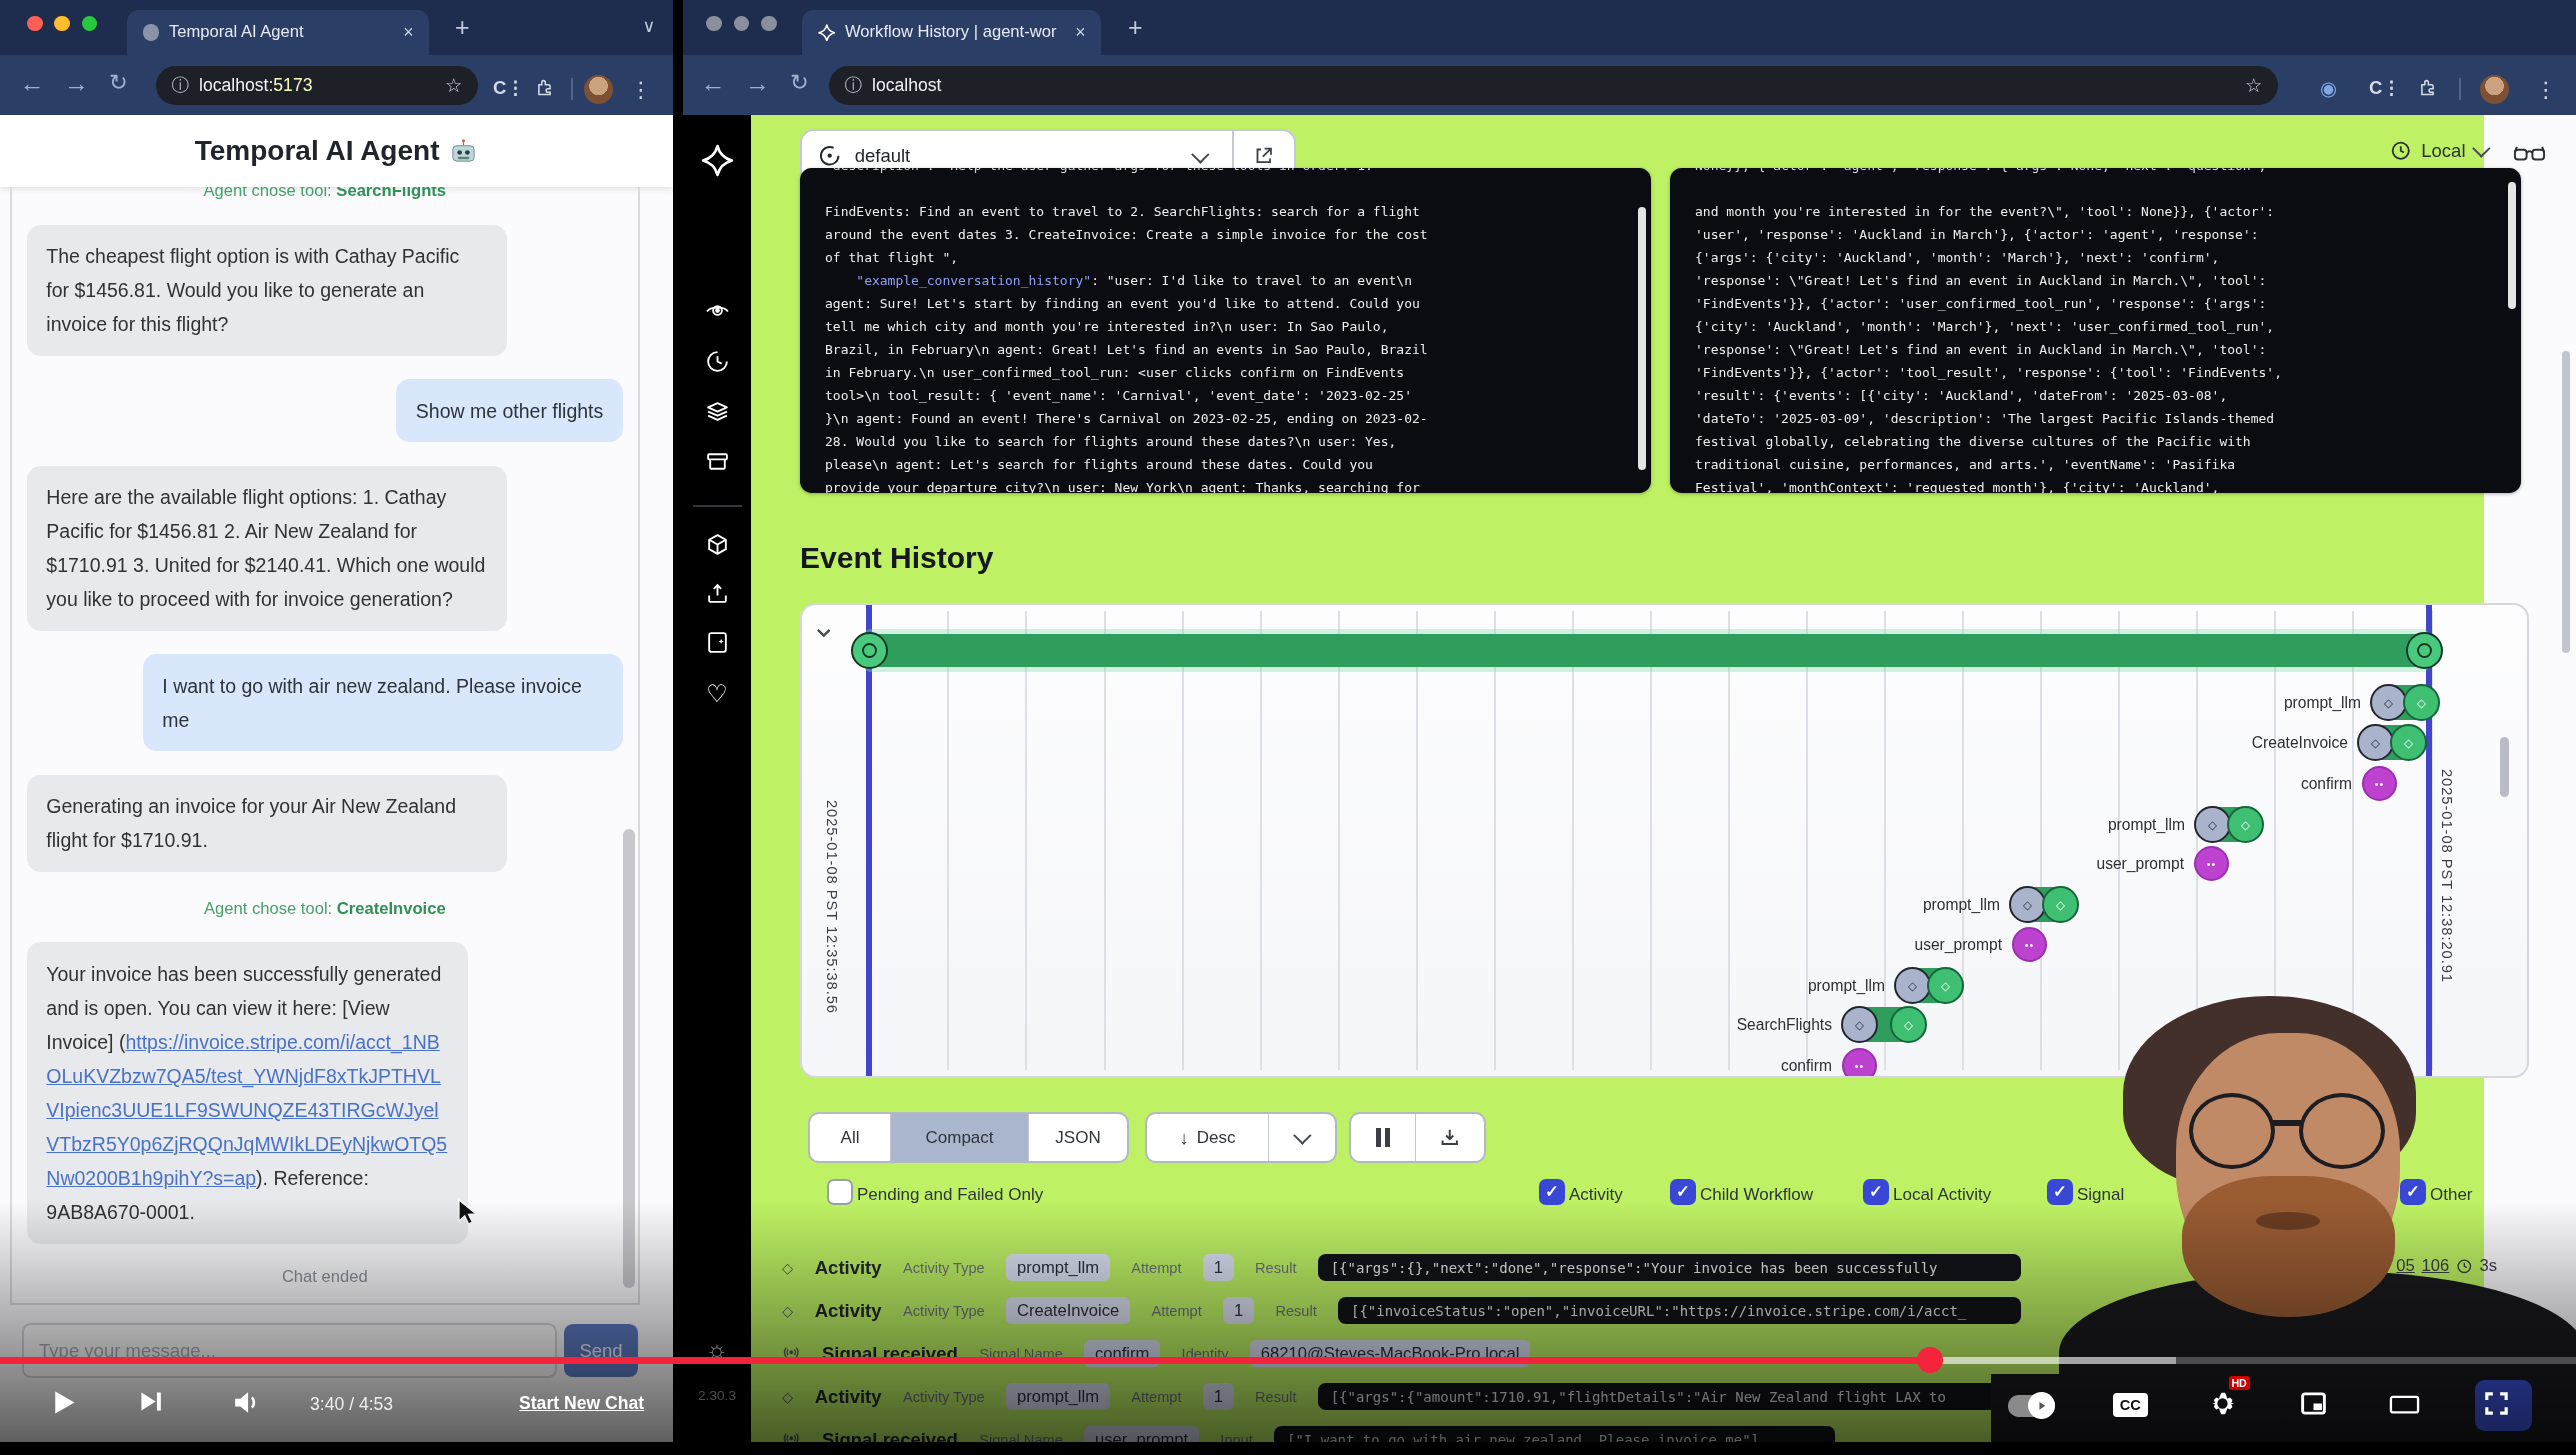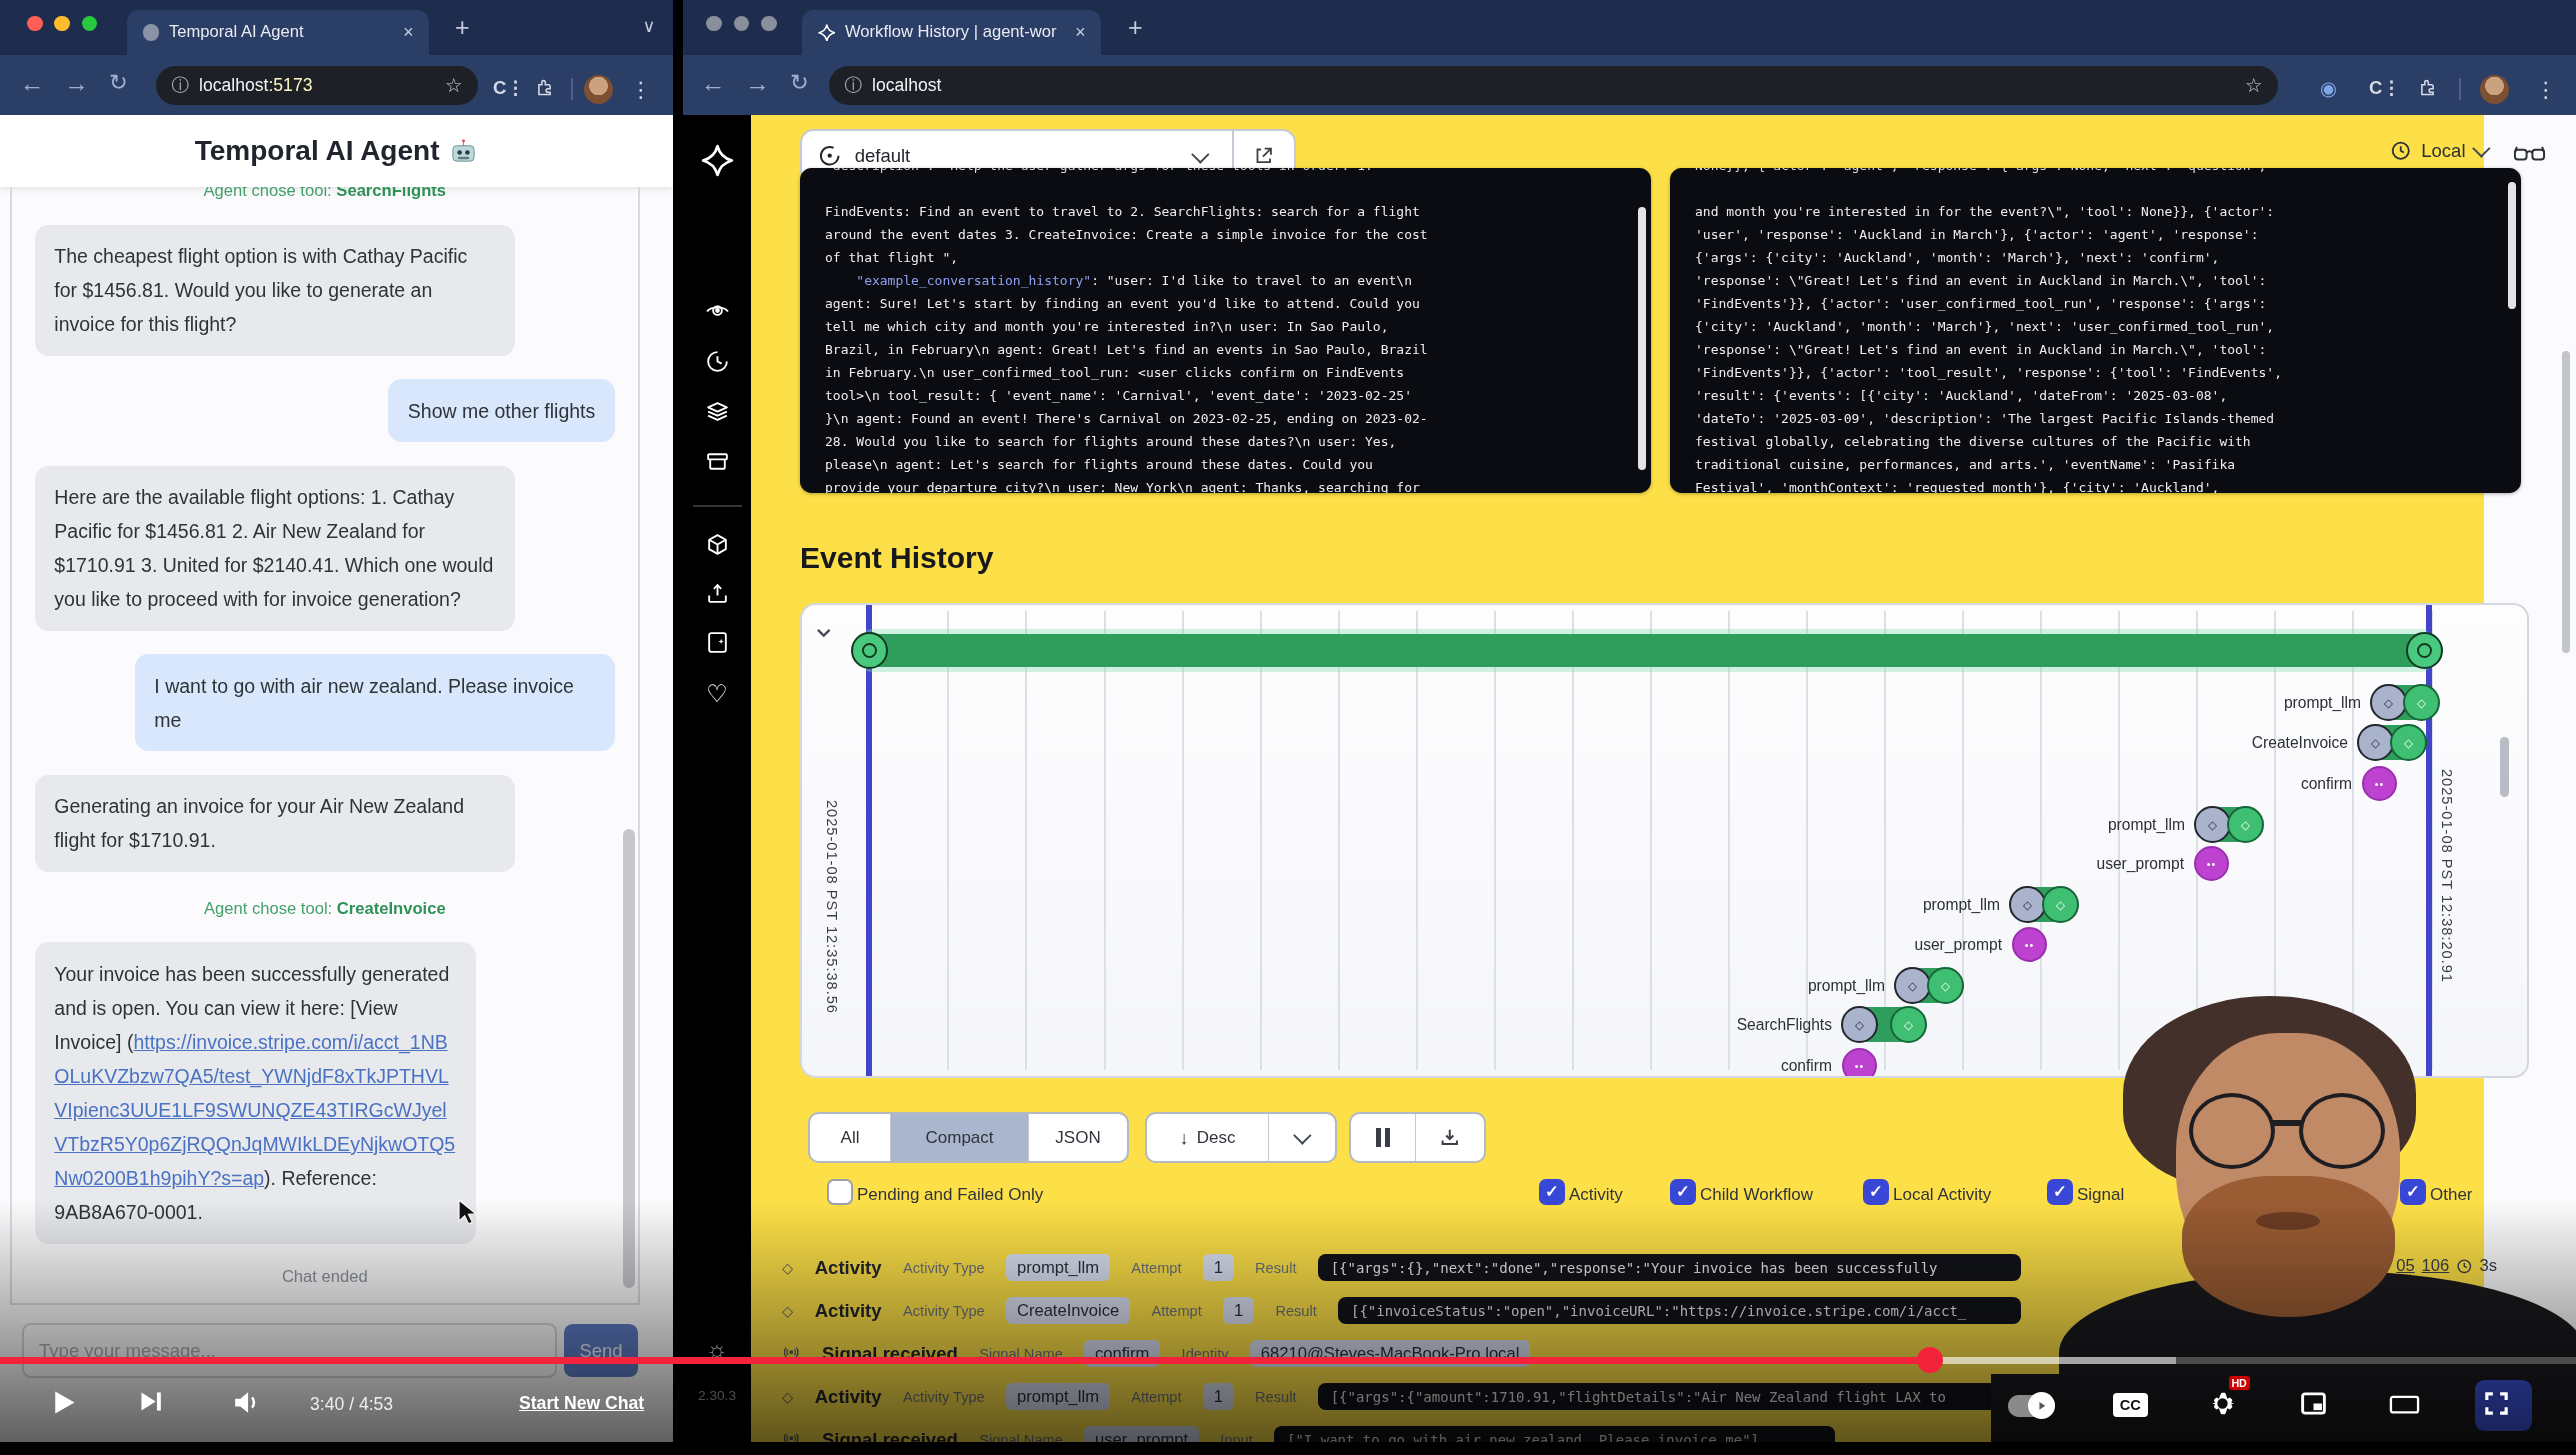--- a/index.html
+++ b/index.html
@@ -29,21 +29,21 @@
           background:radial-gradient(circle at 50% 38%, #caa27e 0 40%, #7d4f33 41% 100%);}
   .vdiv{position:absolute;top:23.4px;width:2px;height:21.5px;background:#51628a;}
 
   
   #app-header{position:absolute;top:115px;left:0;width:673px;height:72px;background:#fff;
               box-shadow:0 2px 6.8px rgba(0,0,0,.10);display:flex;align-items:center;justify-content:center;gap:9.8px;}
   #app-header h1{margin:0;font-size:28px;color:#20242c;}
   #chat-panel{position:absolute;top:187px;left:9.8px;width:630px;height:1118px;
               border-left:2px solid #d9dade;border-right:2px solid #d9dade;border-bottom:2px solid #d9dade;
               box-sizing:border-box;overflow:hidden;}
-  #chat-flow{display:flex;flex-direction:column;padding:0 23px;}
+  #chat-flow{display:flex;flex-direction:column;padding:0 15px;}
   .tool-label{align-self:center;color:#45a06a;font-size:16.6px;margin-top:27px;}
   .tool-label b{color:#2f9156;}
   .bubble{max-width:441px;border-radius:13.7px;padding:14.6px 19.5px;font-size:19.5px;line-height:34px;
           color:#2e3338;margin-top:23.4px;}
   .bubble.agent{background:#e7e9ec;align-self:flex-start;}
   .bubble.user{background:#d8e7fb;align-self:flex-end;}
   .bubble .link{color:#4a72c4;text-decoration:underline;word-break:break-all;}
   #chat-ended{position:absolute;top:1267px;left:9.8px;width:630px;text-align:center;
               color:#8a8f98;font-size:16.6px;}
   #chat-scrollbar{position:absolute;left:623px;top:829px;width:11.7px;height:459px;
@@ -51,21 +51,21 @@
   #msg-input{position:absolute;left:21.5px;top:1323px;width:535px;height:55px;background:#fdfdfd;
              border:2px solid #d4d6da;border-radius:8.8px;box-sizing:border-box;font-size:18.5px;
              color:#3a3f46;padding:0 15.6px;font-family:"Liberation Sans",sans-serif;}
   #msg-input::placeholder{color:#a7acb5;}
   #send-btn{position:absolute;left:564px;top:1324px;width:74px;height:53px;background:#5d7cc4;
             color:#eef2fa;border:none;border-radius:8.8px;font-size:18.5px;font-family:"Liberation Sans",sans-serif;}
 
   
   #t-sidebar{position:absolute;top:115px;left:0;width:68px;height:1327px;background:#000;}
   .sbicon{position:absolute;left:0;width:68px;display:flex;justify-content:center;color:#fff;}
-  #t-main{position:absolute;top:115px;left:68px;width:1733px;height:1327px;background:#fde047;}
+  #t-main{position:absolute;top:115px;left:68px;width:1733px;height:1327px;background:#bef264;}
   
   #ns-pill{position:absolute;left:49px;top:13.7px;width:496px;height:55px;background:#fff;
            border:2px solid #c3c9d6;border-radius:13.7px;display:flex;align-items:center;box-sizing:border-box;}
   #ns-pill .nstext{font-size:18.5px;color:#23262c;margin-left:13.7px;}
   .chev{width:10.7px;height:10.7px;border-right:2.4px solid #444a55;border-bottom:2.4px solid #444a55;
         transform:rotate(45deg);display:inline-block;}
   #tz-select{position:absolute;left:1639px;top:25px;display:flex;align-items:center;gap:9.8px;
              font-size:18.5px;color:#2b2f36;}
   .codeblock{position:absolute;top:53px;width:851px;height:325px;background:#0b0c12;border-radius:11.7px;
              overflow:hidden;box-shadow:0 1px 3.9px rgba(0,0,0,.3);}

